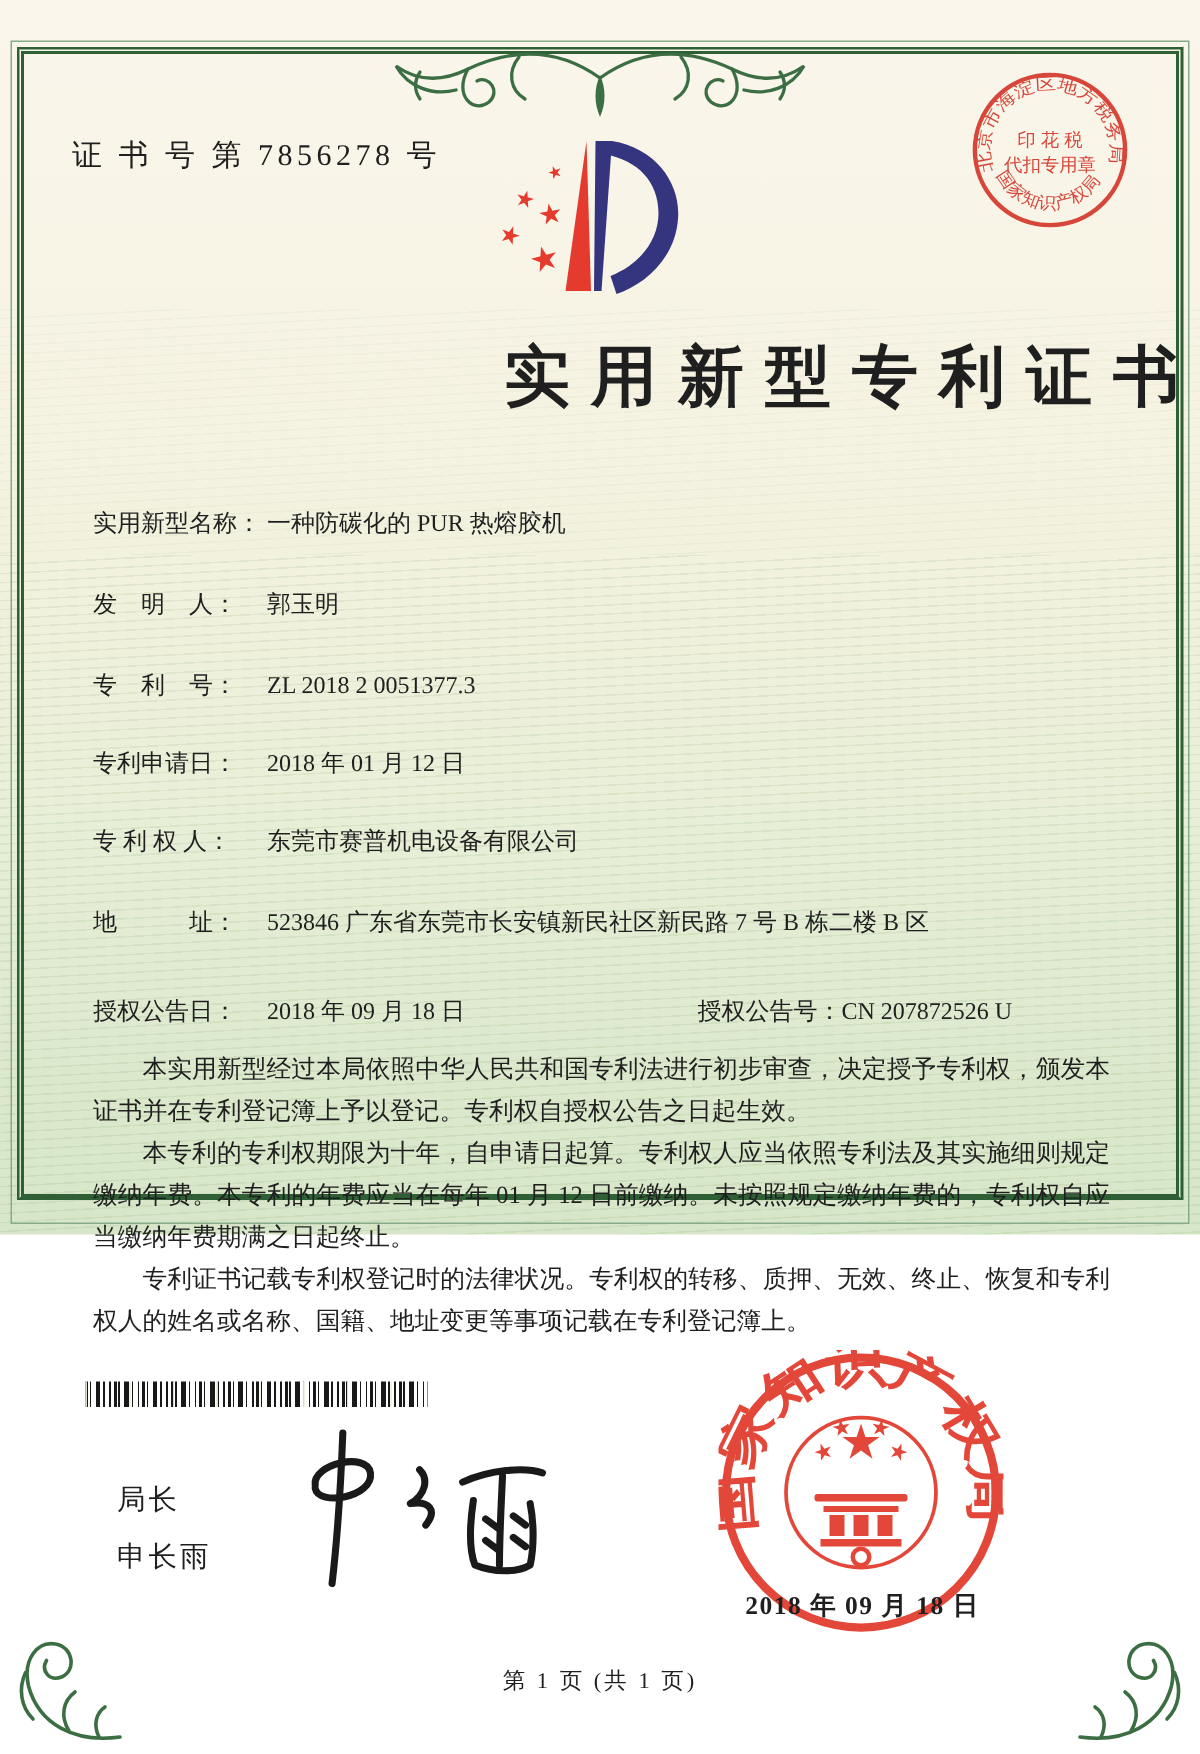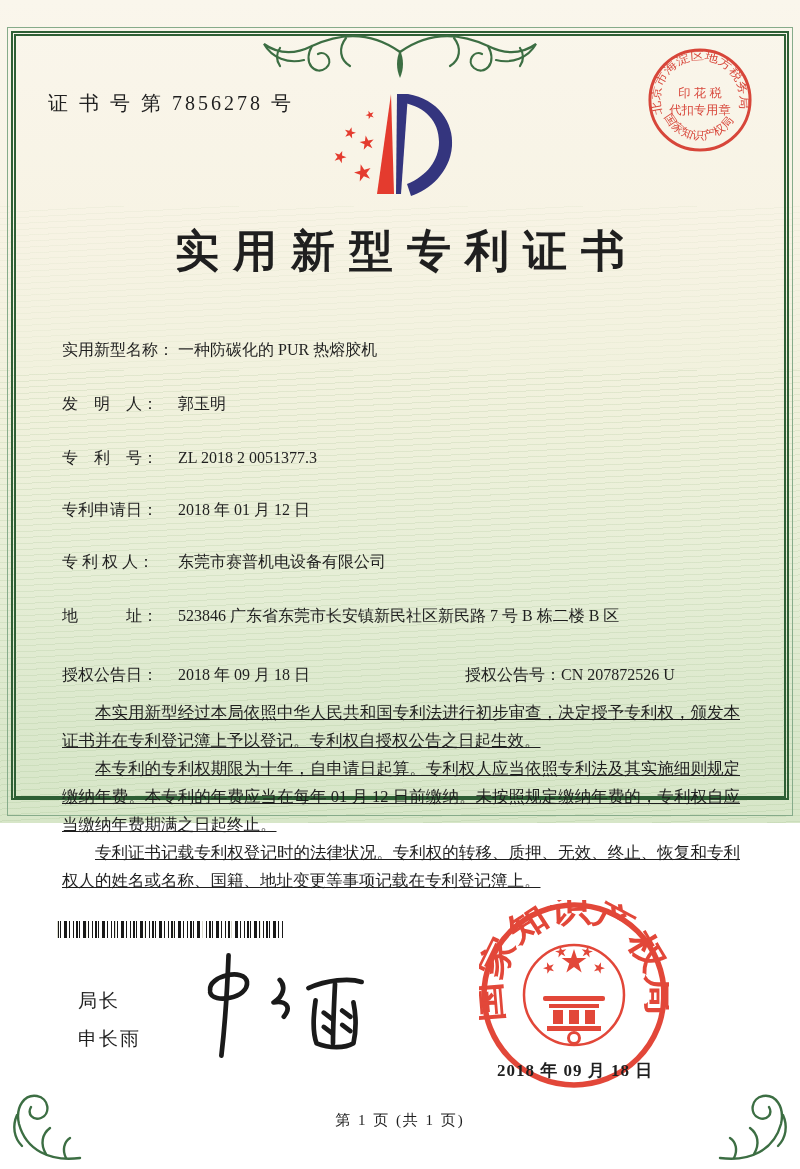--- a/index.html
+++ b/index.html
@@ -11,29 +11,29 @@
          background:repeating-linear-gradient(177deg,rgba(125,165,105,0.14) 0 1px,rgba(255,255,255,0) 1px 6px);}
   .waves-faint{position:absolute;left:0;top:25%;width:100%;height:20%;pointer-events:none;
          background:repeating-linear-gradient(177deg,rgba(125,165,105,0.06) 0 1px,rgba(255,255,255,0) 1px 6px);}
   .border-outer{position:absolute;left:7px;right:7px;top:27px;bottom:7px;border:1px solid #86ab8a;}
   .border-inner{position:absolute;left:11px;right:11px;top:31px;bottom:23px;
                 border:5px double #2e5f35;border-bottom:4px solid #2e5f35;}
   .cert-no{position:absolute;left:48px;top:90px;font-size:20px;letter-spacing:3px;}
   .logo{position:absolute;left:330px;top:90px;width:140px;height:112px;}
   .tax-seal{position:absolute;left:646px;top:46px;width:108px;height:108px;opacity:.92;}
   .seal-text{fill:#d5382c;font-family:"Liberation Sans","DejaVu Sans",sans-serif;}
-  .title{position:absolute;left:0;top:222px;width:100%;text-align:center;
+  .title{position:absolute;left:0;top:222px;width:100%;text-align:right;
          font-size:44px;font-weight:bold;letter-spacing:14px;text-indent:14px;}
   .frow{position:absolute;left:62px;right:54px;font-size:16px;line-height:28px;}
   .flabel{display:inline-block;min-width:116px;}
   .fval{}
   .addr-wrap{display:flex;}
   .addr-wrap .fval{flex:1;}
   .grant-no-group{position:absolute;left:403px;top:0;}
-  .paras{position:absolute;left:62px;right:60px;top:699px;font-size:16.5px;line-height:28px;text-align:justify;text-decoration:underline;}
+  .paras{position:absolute;left:62px;right:60px;top:699px;font-size:16.5px;line-height:28px;text-align:justify;}
   .paras p{margin:0;text-indent:2em;}
   .barcode{position:absolute;left:57px;top:921px;width:228px;height:17px;
      background:
        repeating-linear-gradient(90deg,rgba(240,240,225,.9) 0 1px,transparent 1px 29px),
        repeating-linear-gradient(90deg,#181818 0 2px,transparent 2px 3px,#181818 3px 4px,transparent 4px 7px,#181818 7px 10px,transparent 10px 12px,#181818 12px 13px,transparent 13px 16px,#181818 16px 17px,transparent 17px 19px);}
   .director{position:absolute;left:78px;top:982px;font-size:19px;letter-spacing:2px;line-height:38px;}
   .signature{position:absolute;left:205px;top:952px;width:215px;height:108px;}
   .main-seal{position:absolute;left:479px;top:900px;width:190px;height:190px;opacity:.93;}
   .seal-date{position:absolute;left:484px;top:1059px;width:182px;text-align:center;
              font-size:17px;letter-spacing:1px;font-weight:bold;z-index:6;}

